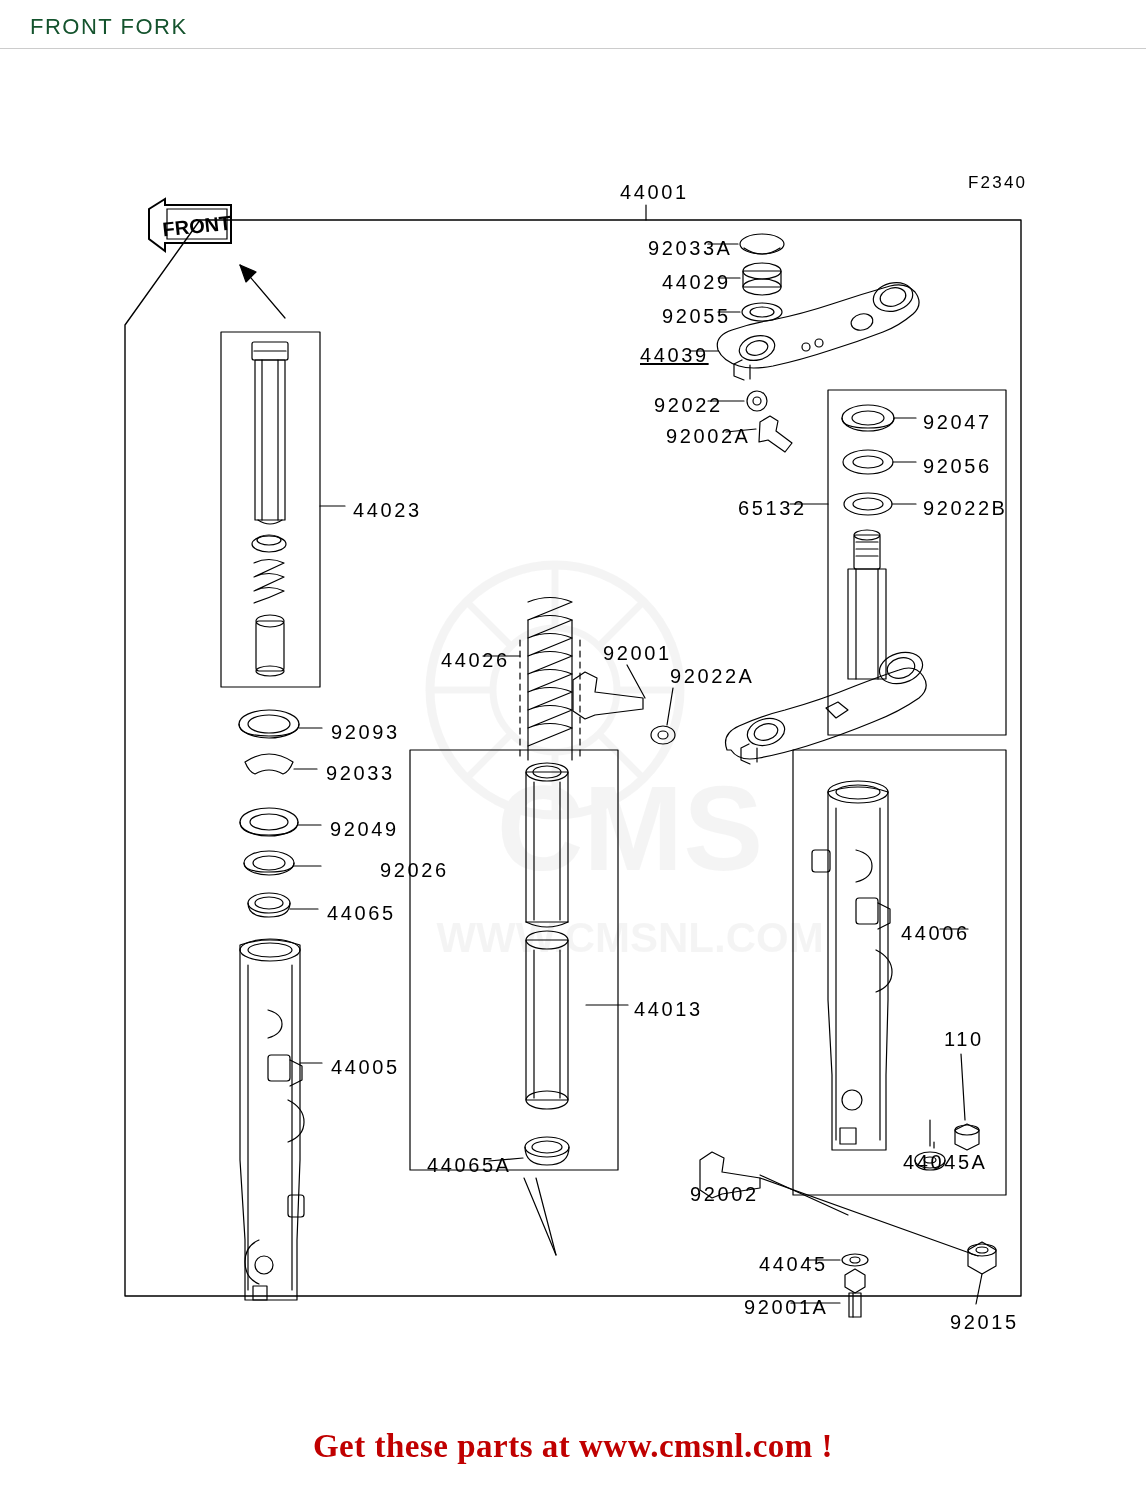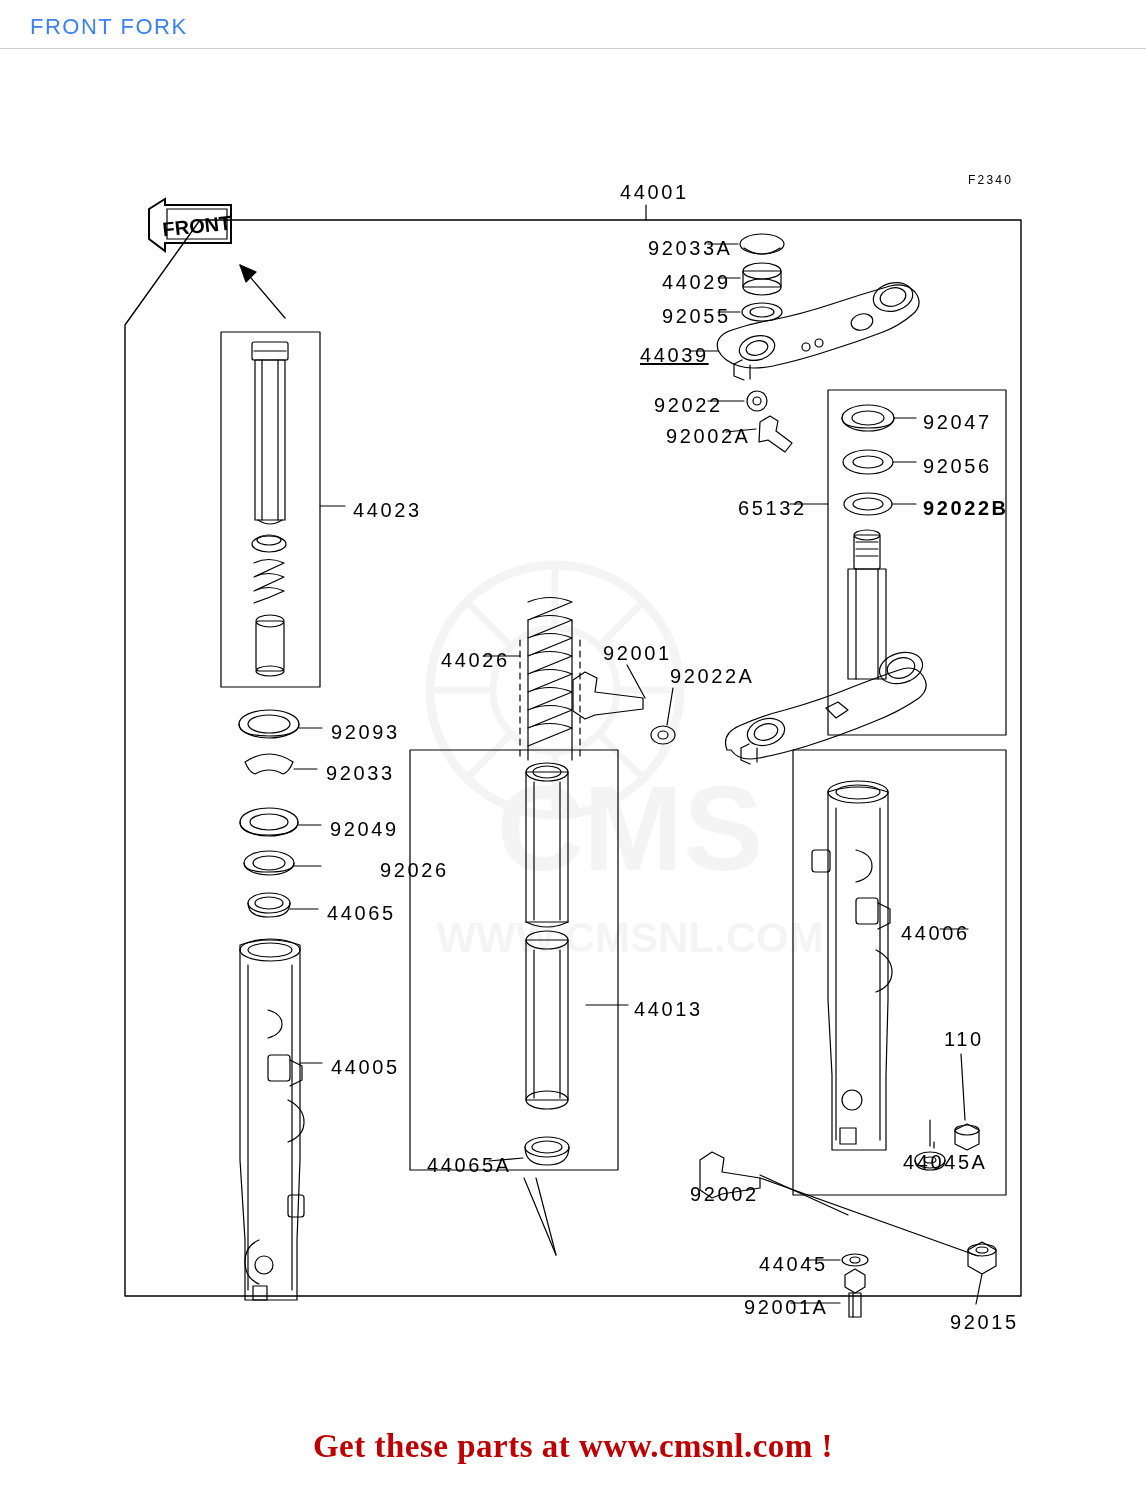--- a/index.html
+++ b/index.html
@@ -14,21 +14,21 @@
     font-family: "Liberation Sans", sans-serif;
     color: #000000;
     overflow: hidden;
   }
   .page-title {
     position: absolute;
     left: 30px;
     top: 14px;
     font-size: 22px;
     letter-spacing: 1.5px;
-    color: #3b82f6;
+    color: #14532d;
     font-weight: 400;
   }
   .title-rule {
     position: absolute;
     left: 0;
     top: 48px;
     width: 1146px;
     height: 1px;
     background: #cccccc;
   }
@@ -54,21 +54,21 @@
   .svg-root { position: absolute; left: 0; top: 0; }
 
   .label {
     position: absolute;
     font-family: "Liberation Sans", sans-serif;
     font-size: 20px;
     letter-spacing: 2.6px;
     color: #000000;
     white-space: nowrap;
   }
-  .label.code  { font-size: 12px; letter-spacing: 2.2px; }
+  .label.code  { font-size: 17px; letter-spacing: 2.2px; }
 
   .watermark {
     position: absolute;
     left: 395px;
     top: 480px;
     width: 470px;
     height: 480px;
     opacity: 0.085;
     pointer-events: none;
   }
@@ -368,21 +368,21 @@
   <div class="label" style="left:620px; top:121px;">44001</div>
   <div class="label code" style="left:968px; top:113px;">F2340</div>
   <div class="label" style="left:648px; top:177px;">92033A</div>
   <div class="label" style="left:662px; top:211px;">44029</div>
   <div class="label" style="left:662px; top:245px;">92055</div>
   <div class="label" style="left:640px; top:284px;text-decoration:underline;">44039</div>
   <div class="label" style="left:654px; top:334px;">92022</div>
   <div class="label" style="left:666px; top:365px;">92002A</div>
   <div class="label" style="left:923px; top:351px;">92047</div>
   <div class="label" style="left:923px; top:395px;">92056</div>
-  <div class="label" style="left:923px; top:437px;font-weight:bold;">92022B</div>
+  <div class="label" style="left:923px; top:437px;">92022B</div>
   <div class="label" style="left:738px; top:437px;">65132</div>
   <div class="label" style="left:353px; top:439px;">44023</div>
   <div class="label" style="left:441px; top:589px;">44026</div>
   <div class="label" style="left:603px; top:582px;">92001</div>
   <div class="label" style="left:670px; top:605px;">92022A</div>
   <div class="label" style="left:331px; top:661px;">92093</div>
   <div class="label" style="left:326px; top:702px;">92033</div>
   <div class="label" style="left:330px; top:758px;">92049</div>
   <div class="label" style="left:332px; top:799px;margin-left:48px;">92026</div>
   <div class="label" style="left:327px; top:842px;">44065</div>

